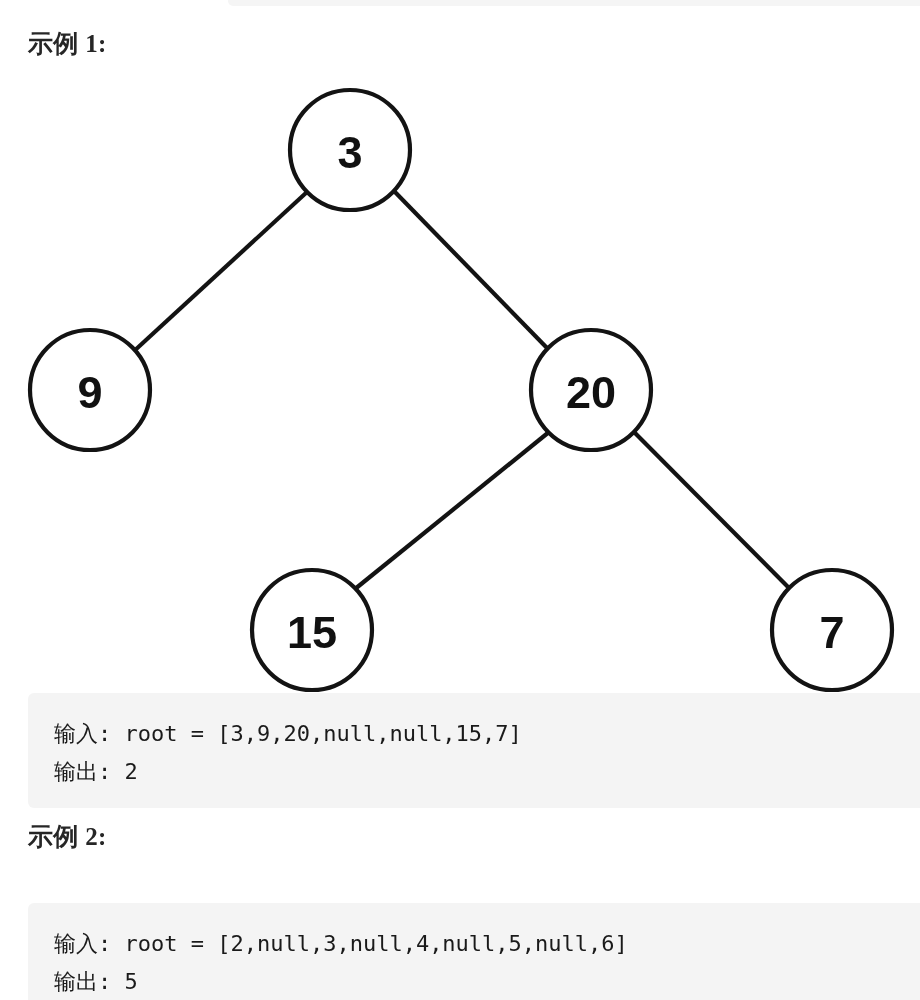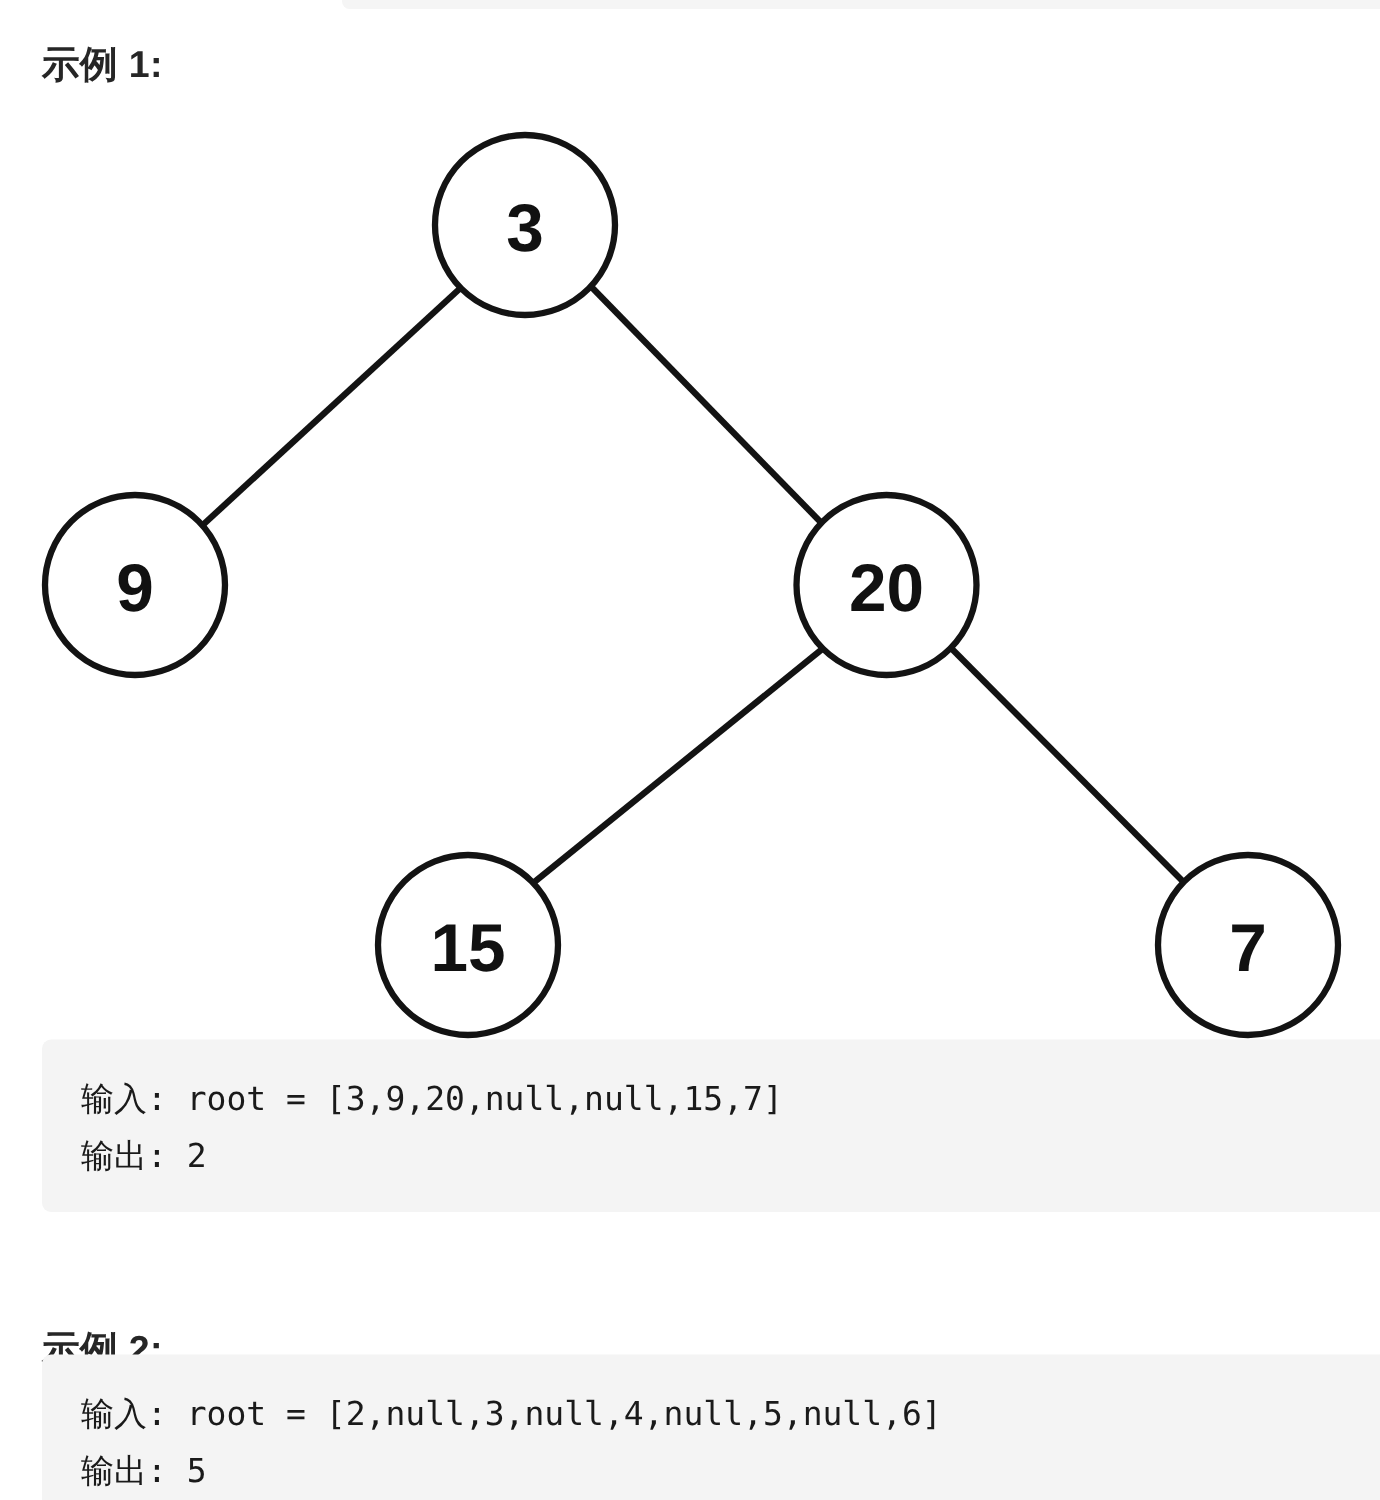--- a/index.html
+++ b/index.html
@@ -30,23 +30,24 @@
   
   .section-heading {
     position: absolute;
     left: 28px;
     font-size: 25px;
     font-weight: 700;
     color: #262626;
     letter-spacing: 0.3px;
     white-space: nowrap;
     line-height: 1;
+    font-family: Liberation Serif, serif;
   }
   #heading-1 { top: 31px; }
-  #heading-2 { top: 888px; }
+  #heading-2 { top: 824px; }
 
   
   .tree-figure {
     position: absolute;
     left: 0;
     top: 72px;
     width: 920px;
     height: 630px;
   }
   .tree-figure svg { display: block; }

